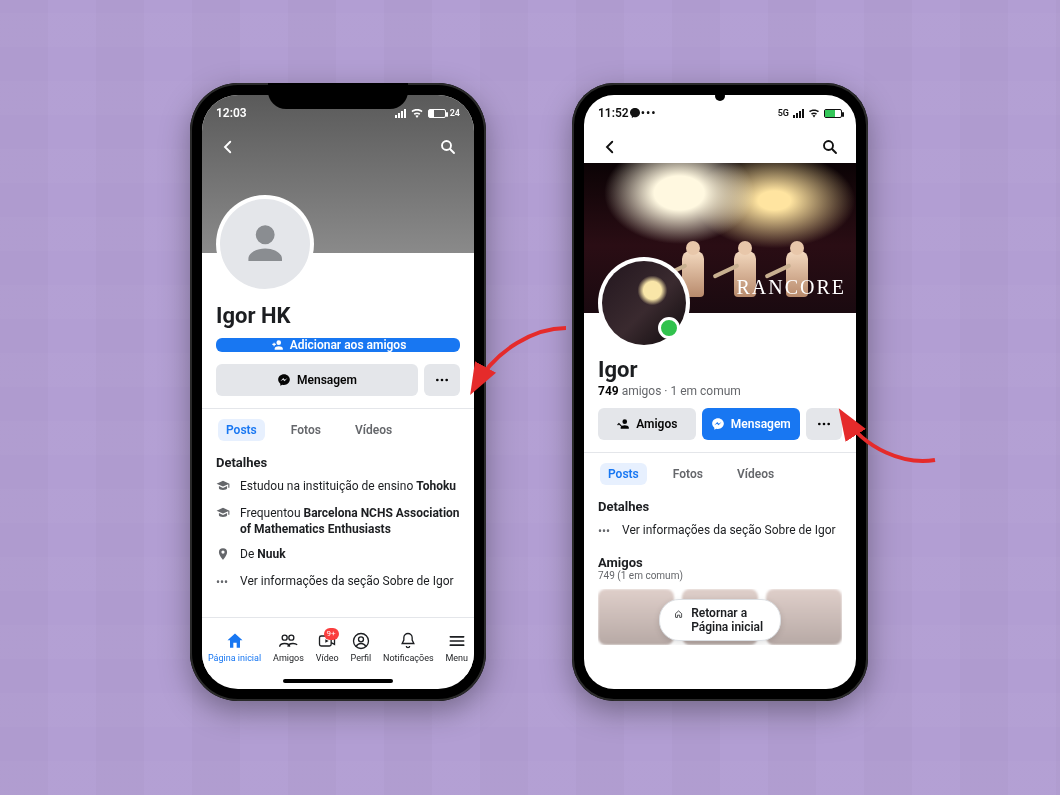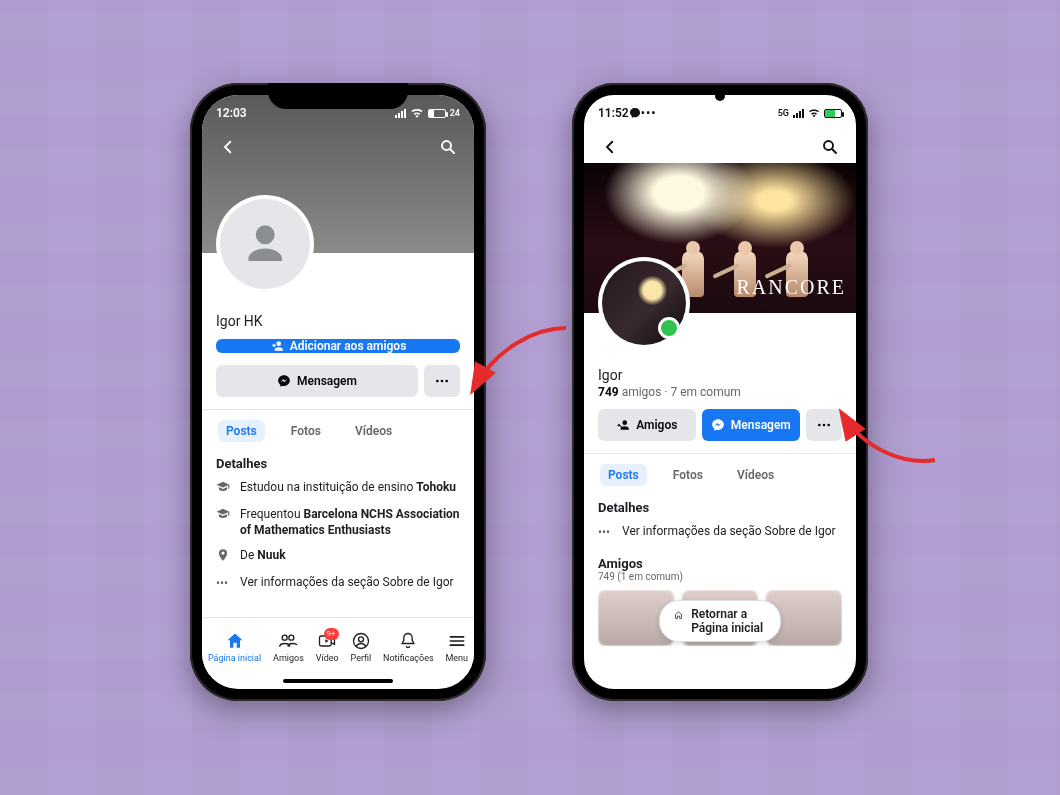--- a/index.html
+++ b/index.html
@@ -125,21 +125,21 @@
     background: radial-gradient(circle at 60% 35%, #f9e6a8 0 12%, rgba(0,0,0,0) 20%),
                 linear-gradient(135deg,#22161e,#3a2a2f 55%,#0e0a0c);
     position:relative;
   }
   .avatar.photo::after{content:"";position:absolute;right:6px;bottom:6px;width:16px;height:16px;border-radius:50%;background:#31c24d;border:3px solid #fff;}
   .avatar .silhouette { width:56%; height:56%; }
 
   
   .profile-body { flex:1; overflow:hidden; padding: 48px 14px 0 14px; font-size:12px; color:#1c1e21; }
   .profile-body.tight { padding-top:42px; }
-  .name { font-size:14px; font-weight:400; margin-top:12px; }
+  .name { font-size:22px; font-weight:700; margin-top:2px; }
   .subline { color:#65676b; font-size:12px; margin-top:2px; }
   .subline b { color:#050505; }
 
   .btn-row { display:flex; gap:6px; margin-top:10px; }
   .btn {
     flex:1; height:32px; border-radius:6px;
     display:flex; align-items:center; justify-content:center; gap:6px;
     font-size:12px; font-weight:600; cursor:pointer;
   }
   .btn.primary { background:#1877f2; color:#fff; }
@@ -402,21 +402,21 @@
         </div>
         <div class="cover-text">RANCORE</div>
         <div class="avatar-wrap sm">
           <div class="avatar photo"></div>
         </div>
       </div>
 
       <div class="profile-body tight">
         <div class="name">Igor</div>
         <div class="subline">
-          <b>749</b> <span>amigos</span> · <span>7 em comum</span>
+          <b>749</b> <span>amigos</span> · <span>1 em comum</span>
         </div>
 
         <div class="btn-row">
           <div class="btn secondary" style="flex:0 0 40%;">
             <span class="ico">
               <svg width="14" height="14" viewBox="0 0 24 24">
                   <path fill="currentColor" d="M15 12a4 4 0 100-8 4 4 0 000 8zm0 2c-3 0-7 1.5-7 4v2h14v-2c0-2.5-4-4-7-4zM5 10l-3 3 1.4 1.4L5 12.8l3.6 3.6L10 15l-5-5z"></path>
                 </svg>
             </span>
             <span>Amigos</span>

